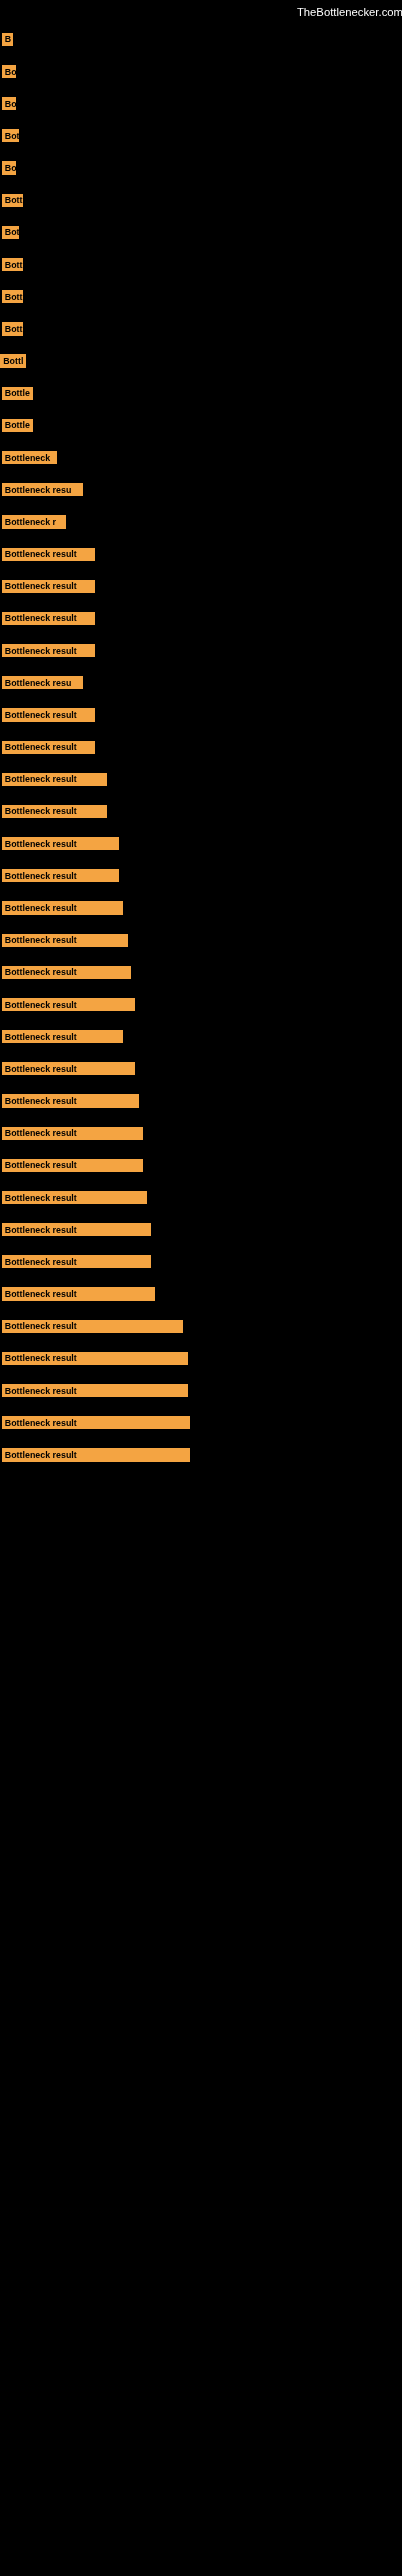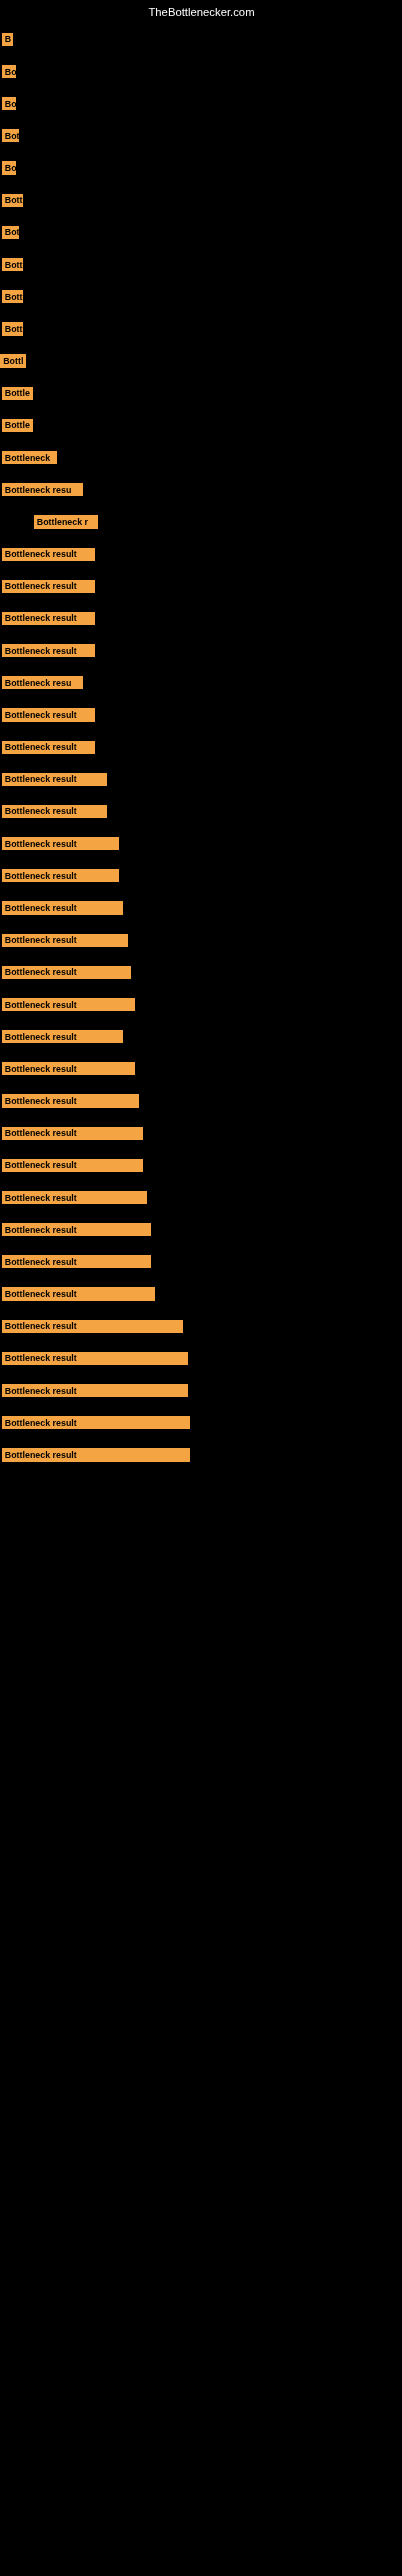--- a/index.html
+++ b/index.html
@@ -10,21 +10,21 @@
     body {
       background-color: #000;
       width: 403px;
       min-height: 2576px;
       font-family: Arial, sans-serif;
       position: relative;
     }
     .site-title {
       color: #fff;
       font-size: 11.3px;
-      text-align: center;
+      text-align: right;
       padding: 6.4px 0 3.2px 0;
       font-weight: normal;
     }
     .container {
       padding: 0 0 32px 0;
     }
     .bottleneck-item {
       margin: 6.4px 0;
       padding: 4.8px 0;
     }
@@ -53,21 +53,21 @@
       <div class="bottleneck-item" style="padding-left: 1.6px;"><span class="bottleneck-label" style="max-width: 21px; width: 21px;">Bott</span></div>
       <div class="bottleneck-item" style="padding-left: 1.6px;"><span class="bottleneck-label" style="max-width: 17.7px; width: 17.7px;">Bot</span></div>
       <div class="bottleneck-item" style="padding-left: 1.6px;"><span class="bottleneck-label" style="max-width: 21px; width: 21px;">Bott</span></div>
       <div class="bottleneck-item" style="padding-left: 1.6px;"><span class="bottleneck-label" style="max-width: 21px; width: 21px;">Bott</span></div>
       <div class="bottleneck-item" style="padding-left: 1.6px;"><span class="bottleneck-label" style="max-width: 21px; width: 21px;">Bott</span></div>
       <div class="bottleneck-item" style="padding-left: 0;"><span class="bottleneck-label" style="max-width: 26px; width: 26px;">Bottl</span></div>
       <div class="bottleneck-item" style="padding-left: 1.6px;"><span class="bottleneck-label" style="max-width: 31px; width: 31px;">Bottle</span></div>
       <div class="bottleneck-item" style="padding-left: 1.6px;"><span class="bottleneck-label" style="max-width: 31px; width: 31px;">Bottle</span></div>
       <div class="bottleneck-item" style="padding-left: 1.6px;"><span class="bottleneck-label" style="max-width: 55px; width: 55px;">Bottleneck</span></div>
       <div class="bottleneck-item" style="padding-left: 1.6px;"><span class="bottleneck-label" style="max-width: 81px; width: 81px;">Bottleneck resu</span></div>
-      <div class="bottleneck-item" style="padding-left: 1.6px;"><span class="bottleneck-label" style="max-width: 64px; width: 64px; margin-left: 32px;">Bottleneck r</span></div>
+      <div class="bottleneck-item" style="padding-left: 1.6px;"><span class="bottleneck-label" style="max-width: 64px; width: 64px;">Bottleneck r</span></div>
       <div class="bottleneck-item" style="padding-left: 1.6px;"><span class="bottleneck-label" style="max-width: 93px; width: 93px;">Bottleneck result</span></div>
       <div class="bottleneck-item" style="padding-left: 1.6px;"><span class="bottleneck-label" style="max-width: 93px; width: 93px;">Bottleneck result</span></div>
       <div class="bottleneck-item" style="padding-left: 1.6px;"><span class="bottleneck-label" style="max-width: 93px; width: 93px;">Bottleneck result</span></div>
       <div class="bottleneck-item" style="padding-left: 1.6px;"><span class="bottleneck-label" style="max-width: 93px; width: 93px;">Bottleneck result</span></div>
       <div class="bottleneck-item" style="padding-left: 1.6px;"><span class="bottleneck-label" style="max-width: 81px; width: 81px;">Bottleneck resu</span></div>
       <div class="bottleneck-item" style="padding-left: 1.6px;"><span class="bottleneck-label" style="max-width: 93px; width: 93px;">Bottleneck result</span></div>
       <div class="bottleneck-item" style="padding-left: 1.6px;"><span class="bottleneck-label" style="max-width: 93px; width: 93px;">Bottleneck result</span></div>
       <div class="bottleneck-item" style="padding-left: 1.6px;"><span class="bottleneck-label" style="max-width: 105px; width: 105px;">Bottleneck result</span></div>
       <div class="bottleneck-item" style="padding-left: 1.6px;"><span class="bottleneck-label" style="max-width: 105px; width: 105px;">Bottleneck result</span></div>
       <div class="bottleneck-item" style="padding-left: 1.6px;"><span class="bottleneck-label" style="max-width: 117px; width: 117px;">Bottleneck result</span></div>

